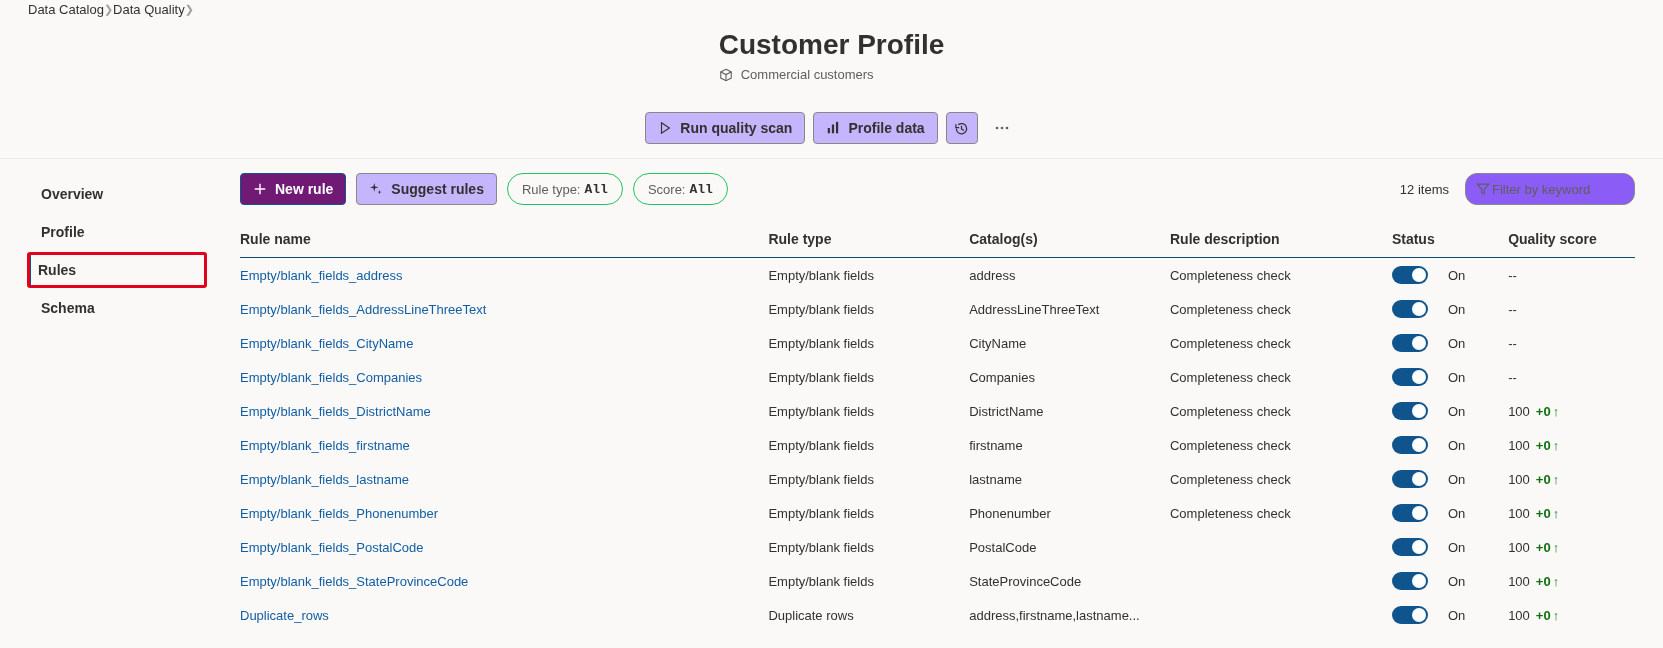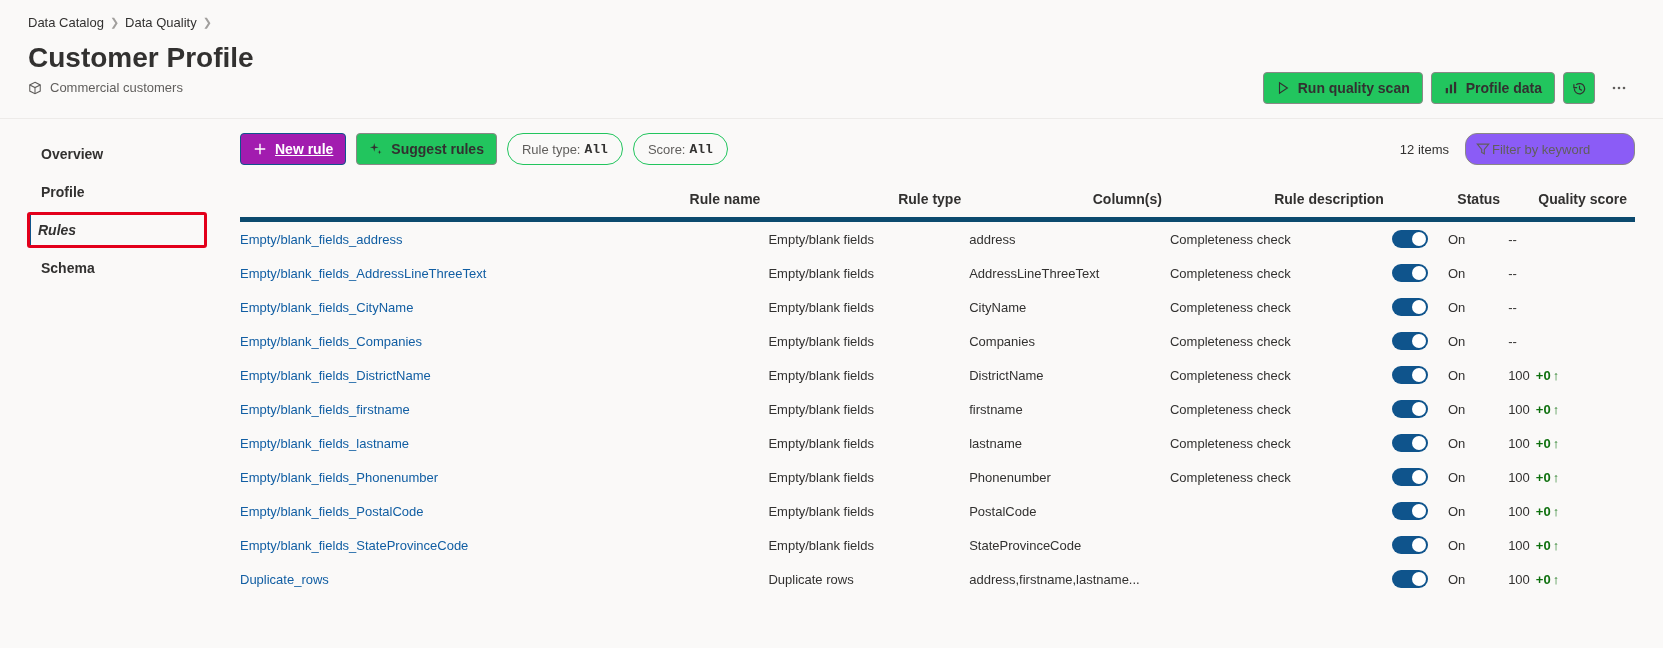--- a/index.html
+++ b/index.html
@@ -1,46 +1,46 @@
 <!DOCTYPE html>
 <html><head>
 <meta charset="utf-8">
 <style>
   * { box-sizing: border-box; }
   html,body { margin:0; padding:0; font-family: "Segoe UI", -apple-system, sans-serif; font-size:14px; color:#323130; background:#faf9f8; }
   .page { width:1663px; min-height:648px; background:#faf9f8; }
-  .breadcrumb { padding:15px 28px 0 28px; font-size:13px; color:#605e5c; display:flex; align-items:center; gap:6px; }
+  .breadcrumb { padding:2px 28px 0 28px; font-size:13px; color:#605e5c; display:flex; align-items:center; }
   .breadcrumb .bc-item { color:#323130; cursor:pointer; }
   .breadcrumb .chev { color:#a19f9d; font-size:11px; }
-  .header-row { display:flex; justify-content:space-between; align-items:flex-start; padding:12px 28px 14px 28px; }
+  .header-row { display:flex; justify-content:space-between; align-items:center; padding:12px 28px 14px 28px;flex-direction:column; }
   .title-area h1 { margin:0 0 6px 0; font-size:28px; font-weight:600; color:#323130; }
   .subtitle-row { display:flex; align-items:center; gap:8px; color:#605e5c; font-size:13px; }
   .cube-icon { width:14px; height:14px; }
   .header-actions { display:flex; align-items:center; gap:8px; margin-top:30px; }
-  .btn { display:inline-flex; align-items:center; gap:8px; border:1px solid #8a8886; background:#22c55e; color:#323130; height:32px; padding:0 12px; border-radius:4px; font-size:14px; font-weight:600; cursor:pointer; }
+  .btn { display:inline-flex; align-items:center; gap:8px; border:1px solid #8a8886; background:#c4b5fd; color:#323130; height:32px; padding:0 12px; border-radius:4px; font-size:14px; font-weight:600; cursor:pointer; }
   .btn-icon-only { width:32px; justify-content:center; padding:0; }
-  .btn-primary { background:#a21caf; border-color:#0f548c; color:#fff;text-decoration:underline; }
+  .btn-primary { background:#701a75; border-color:#0f548c; color:#fff; }
   .more-btn { width:32px; height:32px; display:inline-flex; align-items:center; justify-content:center; cursor:pointer; color:#605e5c; }
   .divider { height:1px; background:#edebe9; width:100%; }
   .body-row { display:flex; }
   .sidebar { width:220px; padding:18px 14px 0 28px; }
   .side-item { padding:9px 10px; font-size:14px; font-weight:600; color:#323130; cursor:pointer; border-left:3px solid transparent; margin-bottom:4px;}
   .side-item.selected { border-left:3px solid #0f548c; padding-left:7px; }
-  .side-item.highlight-box { outline:3px solid #e3001b; outline-offset:-2px; border-radius:2px;font-style:italic; }
+  .side-item.highlight-box { outline:3px solid #e3001b; outline-offset:-2px; border-radius:2px; }
   .main { flex:1; padding:14px 28px 0 20px; }
   .toolbar { display:flex; align-items:center; gap:10px; }
   .toolbar .spacer { flex:1; }
   .pill { display:inline-flex; align-items:center; height:32px; padding:0 14px; border:1px solid #22c55e; border-radius:16px; font-size:13px; color:#605e5c; cursor:pointer; background:#faf9f8;}
   .pill b { color:#323130; font-weight:600; margin-left:4px;font-family:Liberation Mono, monospace;}
   .count-text { font-size:13px; color:#323130; margin-right:6px; }
   .filter-box { display:inline-flex; align-items:center; gap:0; height:32px; border:1px solid #8a8886; border-radius:12px; background:#8b5cf6; padding:0 10px; width:170px; }
   .filter-box input { border:none; outline:none; font-size:13px; width:100%; background:transparent; color:#323130;}
   .filter-box input::placeholder { color:#605e5c; }
   .tbl { width:100%; margin-top:16px; border-collapse:collapse; }
-  .tbl th { text-align:right; font-size:14px; font-weight:600; color:#323130; padding:10px 8px 10px 0; border-bottom:5px solid #0c4a6e;}
+  .tbl th { text-align:left; font-size:14px; font-weight:600; color:#323130; padding:10px 8px 10px 0; border-bottom:1px solid #0c4a6e;}
   .tbl td { font-size:13px; color:#323130; padding:8px 8px 8px 0; vertical-align:middle; }
   .tbl td.link { color:#115ea3; cursor:pointer; }
   .col-name   { width:500px; }
   .col-type   { width:190px; }
   .col-cols   { width:190px; }
   .col-desc   { width:210px; }
   .col-status { width:110px; }
   .col-score  { width:120px; text-align:left;}
   .toggle-wrap { display:flex; align-items:center; gap:20px; }
   .toggle { width:36px; height:18px; border-radius:9px; background:#0f548c; position:relative; cursor:pointer; }
@@ -163,21 +163,21 @@
           </span>
           <input type="text" placeholder="Filter by keyword" style="">
         </div>
       </div>
 
       <table class="tbl">
         <thead>
           <tr>
             <th class="col-name">Rule name</th>
             <th class="col-type">Rule type</th>
-            <th class="col-cols">Column(s)</th>
+            <th class="col-cols">Catalog(s)</th>
             <th class="col-desc">Rule description</th>
             <th class="col-status">Status</th>
             <th class="col-score">Quality score</th>
           </tr>
         </thead>
         <tbody id="tbody">
             <tr>
               <td class="link col-name">Empty/blank_fields_address</td>
               <td class="col-type">Empty/blank fields</td>
               <td class="col-cols">address</td>

